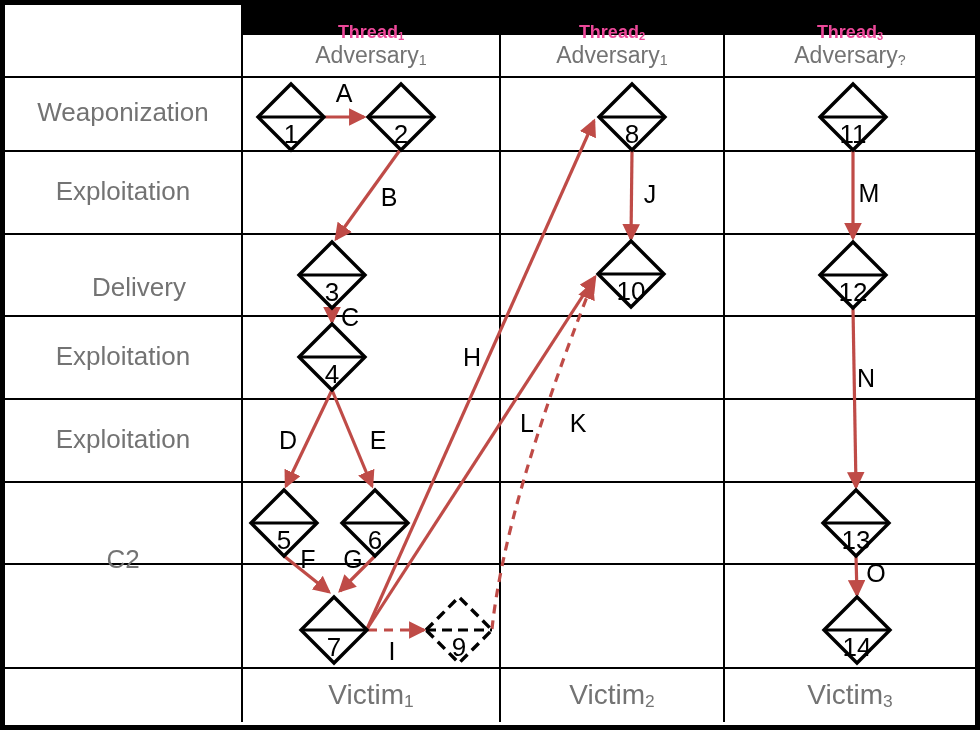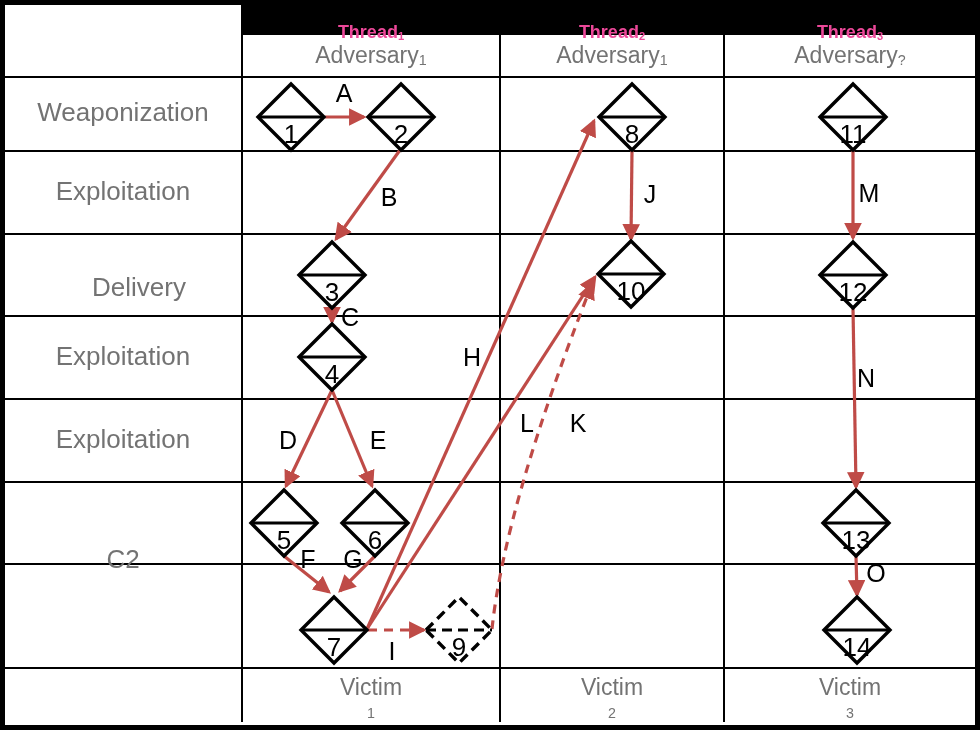--- a/index.html
+++ b/index.html
@@ -10,21 +10,21 @@
   .frame{position:absolute;left:0;top:0;width:980px;height:730px;
     box-sizing:border-box;border:5px solid #000;z-index:6;pointer-events:none;}
   .vline,.hline{position:absolute;background:#000;z-index:1;}
   .vline{width:2px;top:5px;height:717px;}
   .hline{height:2px;left:5px;width:970px;}
   .header-bg{position:absolute;left:241px;top:5px;width:734px;height:29px;background:#000;z-index:1;}
   .cell{position:absolute;display:flex;align-items:center;justify-content:center;
     text-align:center;z-index:2;color:#737373;}
   .thread-cell{top:18px;height:29px;color:#ec4899;font-weight:bold;font-size:18px;}
   .adversary-cell{top:35px;height:41px;font-size:23px;}
-  .victim-cell{top:669px;height:52px;font-size:23px;flex-direction:column;}
+  .victim-cell{top:669px;height:52px;font-size:28px;}
   .phase-cell{left:5px;width:236px;font-size:26px;line-height:1.2;}
   .sub{font-size:0.62em;position:relative;top:0.35em;}
   svg.overlay{position:absolute;left:0;top:0;z-index:3;}
   .edge{fill:none;stroke-width:3.2px;}
   .edge.dashed{stroke-dasharray:9 7;}
   .node-shape{fill:#ffffff;stroke:#000;stroke-width:3.4px;stroke-linejoin:miter;}
   .node-shape.dashed{stroke-dasharray:10 6;}
   .node-line{stroke:#000;stroke-width:3px;}
   .node-line.dashed{stroke-dasharray:10 6;}
   .node-num{font-family:"Liberation Sans",sans-serif;font-size:26px;fill:#000;text-anchor:middle;}

